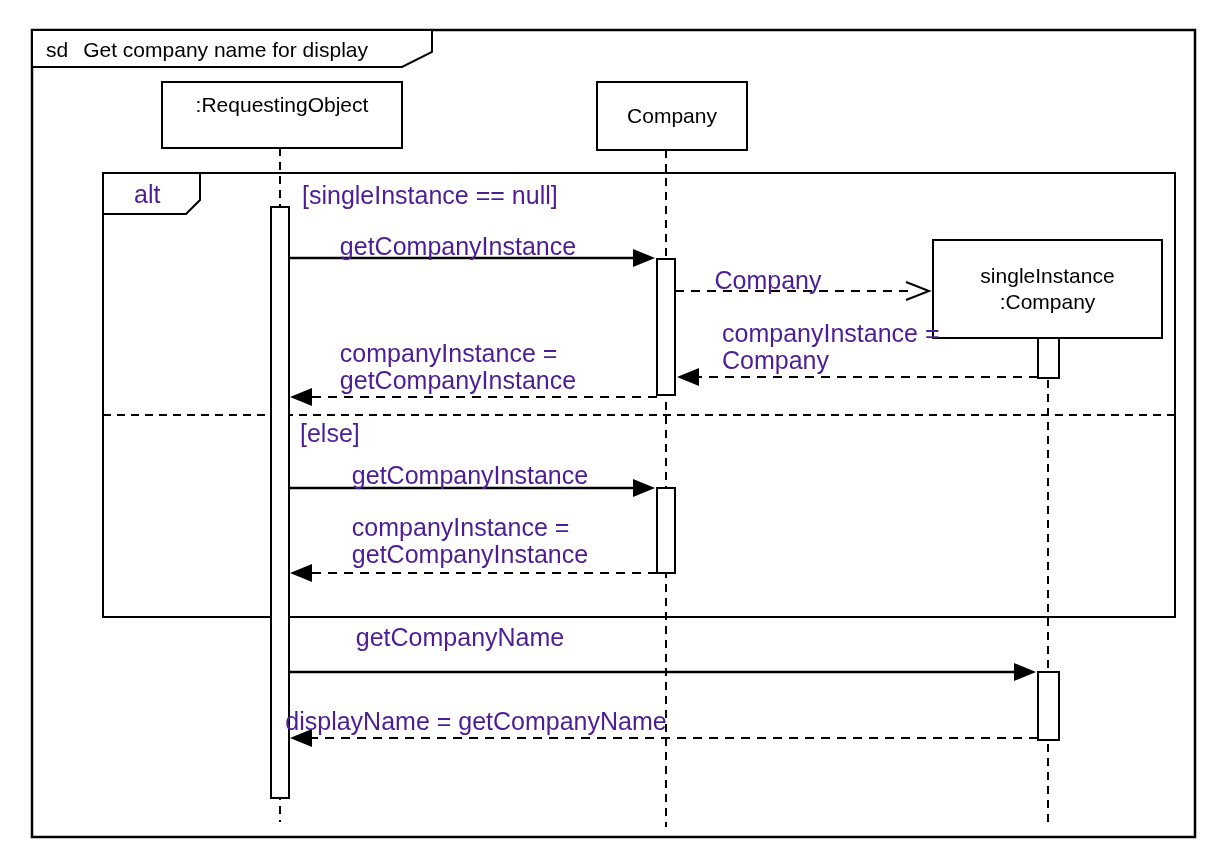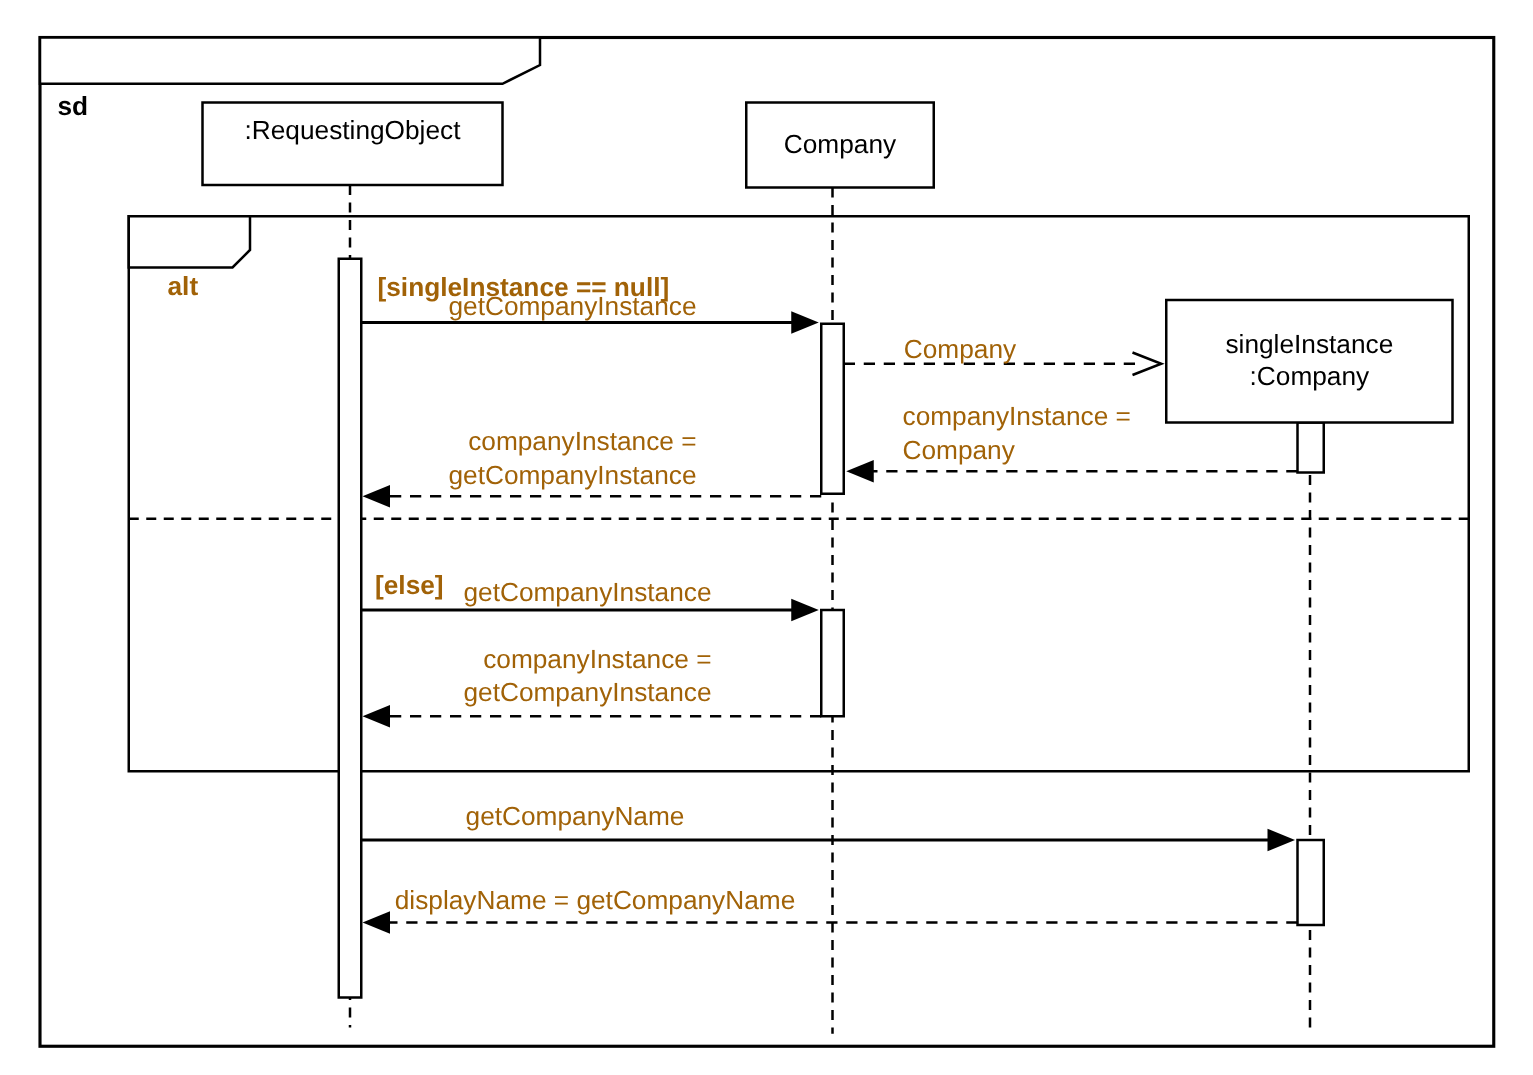--- a/index.html
+++ b/index.html
@@ -16,27 +16,27 @@
     color: #000000;
     overflow: hidden;
   }
   .canvas svg {
     position: absolute;
     left: 0;
     top: 0;
   }
   .lbl {
     position: absolute;
-    font-size: 21px;
+    font-size: 25px;
     line-height: 26px;
     white-space: nowrap;
-    color: #a16207;
+    color: #4c1d95;
   }
-  .bold { font-weight: bold; margin-top: 36px; }
-  .center { transform: translateX(-50%); text-align: right; }
+  .bold { font-weight: normal; }
+  .center { transform: translateX(-50%); text-align: left; }
   .boxlbl {
     position: absolute;
     display: flex;
     align-items: center;
     justify-content: center;
     text-align: center;
     font-size: 21px;
     line-height: 26px;
   }
   .frame-title {
@@ -113,20 +113,21 @@
       <polygon points="290,738 312,729 312,747" fill="#000"></polygon>
     </g>
 
     <rect x="162" y="82" width="240" height="66" fill="#fff" stroke="#000" stroke-width="2"></rect>
     <rect x="597" y="82" width="150" height="68" fill="#fff" stroke="#000" stroke-width="2"></rect>
     <rect x="933" y="240" width="229" height="98" fill="#fff" stroke="#000" stroke-width="2"></rect>
   </svg>
 
   <div class="frame-title">
     <span class="bold">sd</span>
+    <span>Get company name for display</span>
   </div>
 
   <div class="lbl bold" style="left:134px; top:181px;">alt</div>
 
   <div class="boxlbl" style="left:162px; top:82px; width:240px; height:46px;">:RequestingObject</div>
   <div class="boxlbl" style="left:597px; top:82px; width:150px; height:68px;">Company</div>
   <div class="boxlbl" style="left:933px; top:240px; width:229px; height:98px; flex-direction:column;">
     <span>singleInstance</span>
     <span>:Company</span>
   </div>
@@ -148,17 +149,17 @@
     <div>getCompanyInstance</div>
   </div>
 
   <div class="lbl center" style="left:470px; top:462px;">getCompanyInstance</div>
 
   <div class="lbl center two-line" style="left:470px; top:514px;">
     <div>companyInstance =</div>
     <div>getCompanyInstance</div>
   </div>
 
-  <div class="lbl center" style="left:460px; top:641px;">getCompanyName</div>
+  <div class="lbl center" style="left:460px; top:624px;">getCompanyName</div>
 
   <div class="lbl center" style="left:476px; top:708px;">displayName = getCompanyName</div>
 
 </div>
 
 </body></html>

